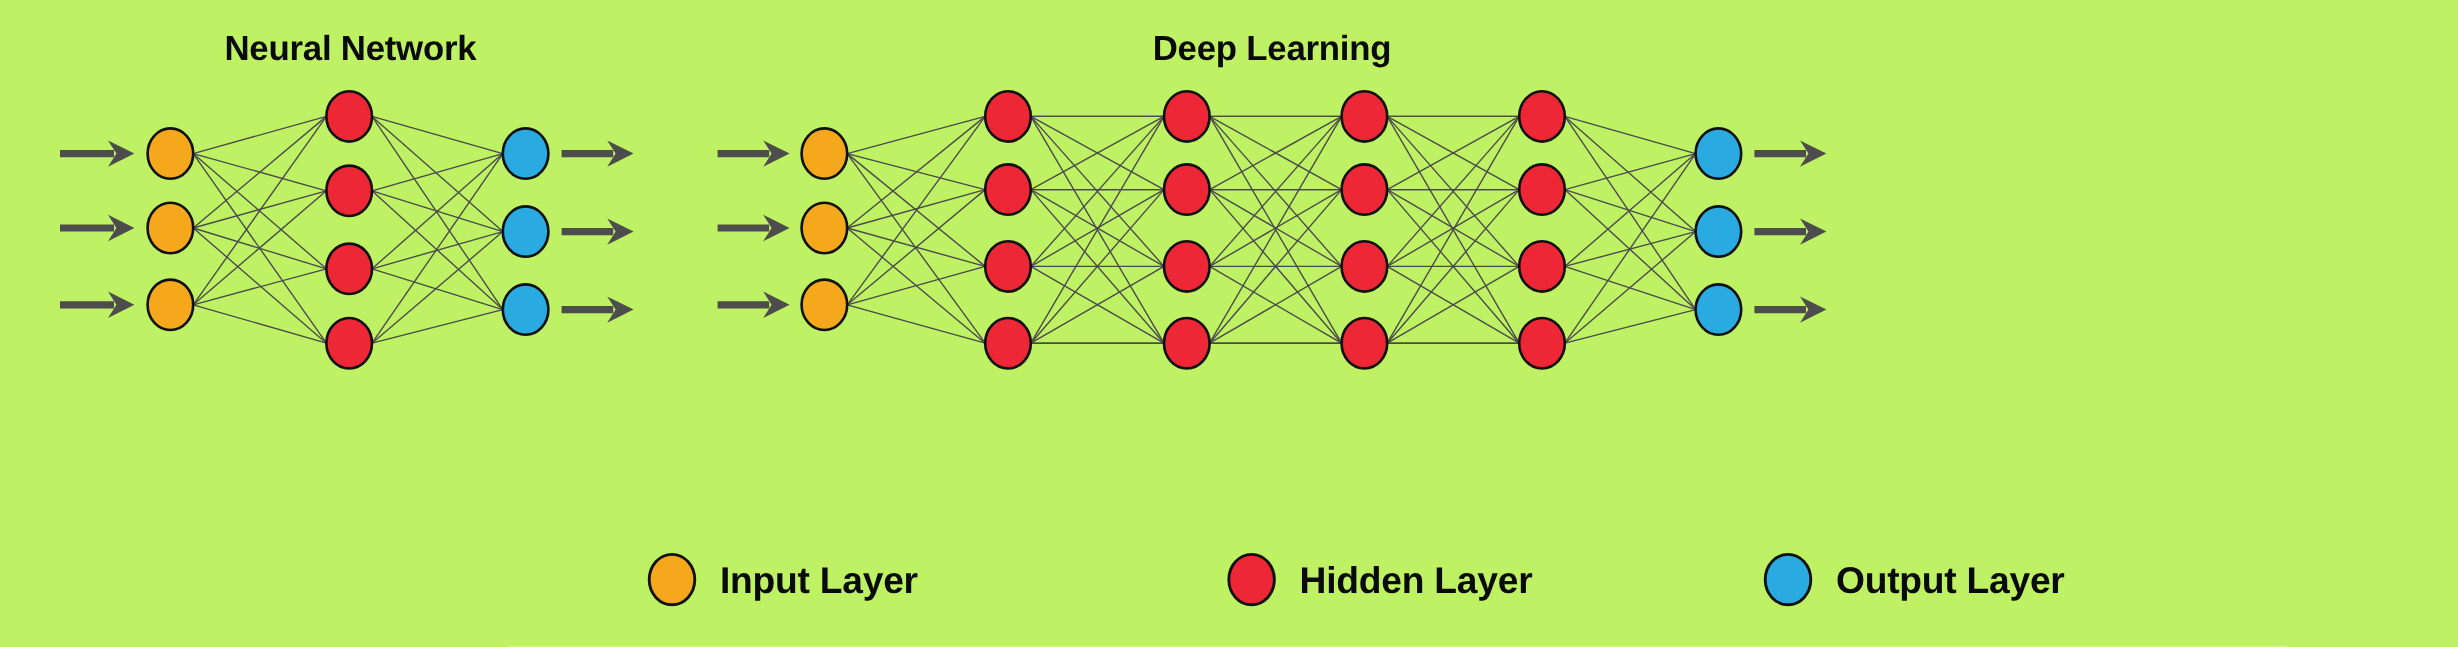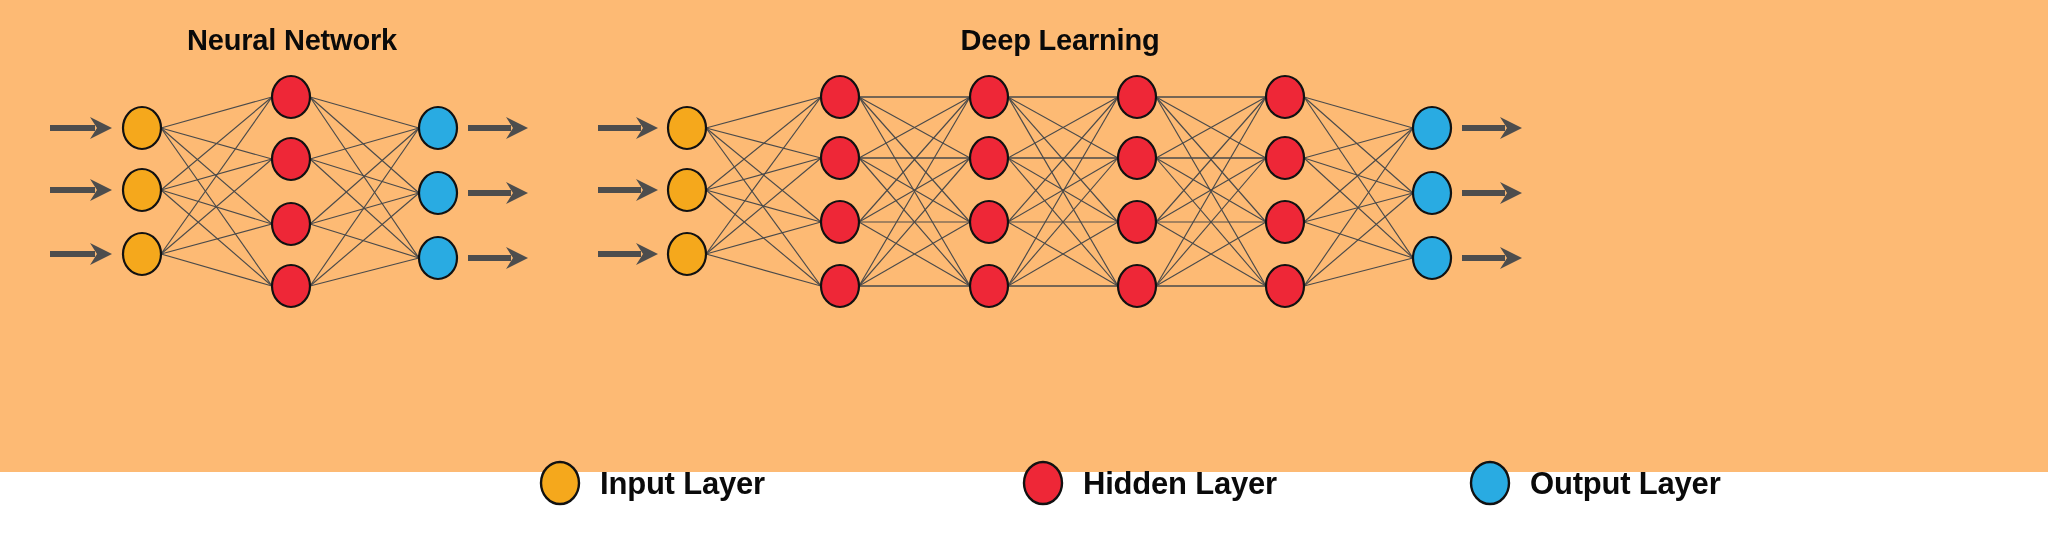--- a/index.html
+++ b/index.html
@@ -10,22 +10,22 @@
   }
   body {
     width: 2048px;
     height: 539px;
     overflow: hidden;
     font-family: "Liberation Sans", sans-serif;
   }
   #root {
     position: relative;
     width: 2048px;
-    height: 472px;
-    background: #fdba74;
+    height: 539px;
+    background: #bef264;
   }
   #diagram-svg {
     position: absolute;
     left: 0;
     top: 0;
     width: 2048px;
     height: 539px;
     display: block;
   }
   .diagram-title {

